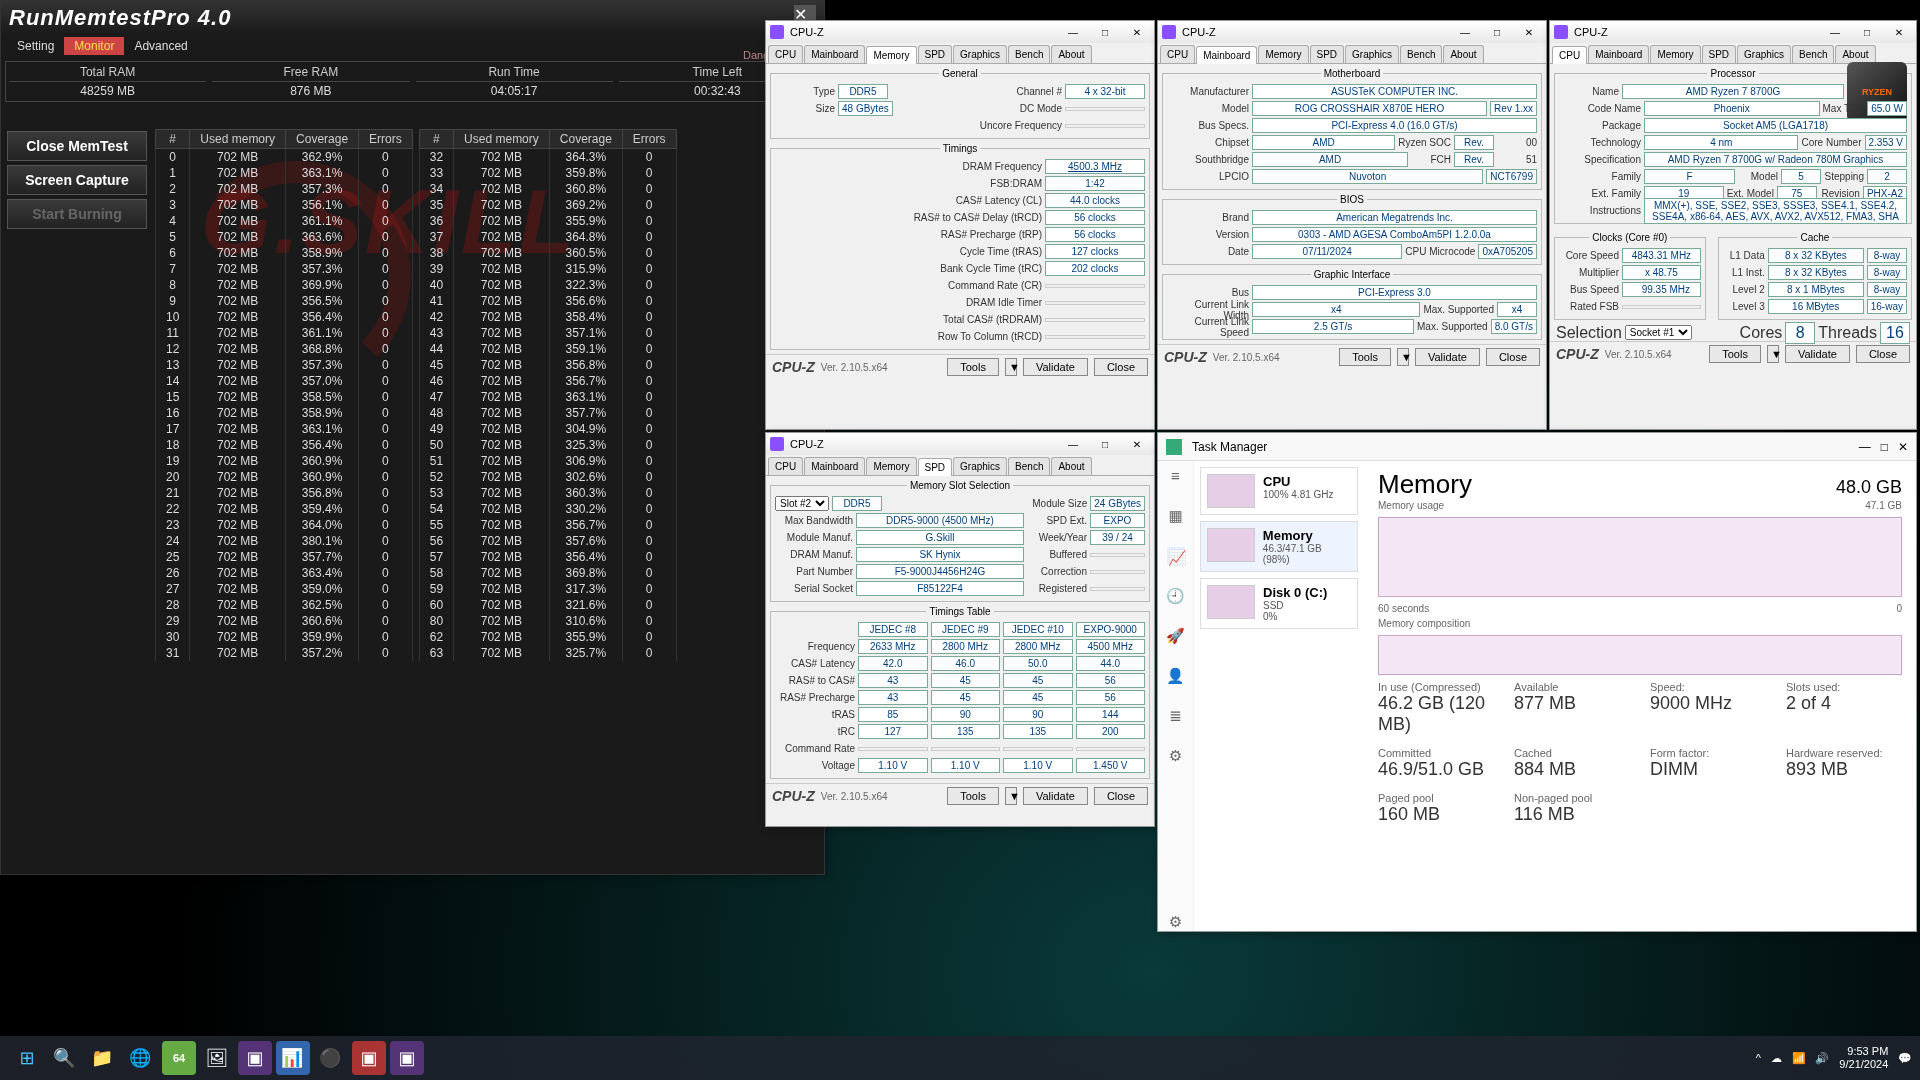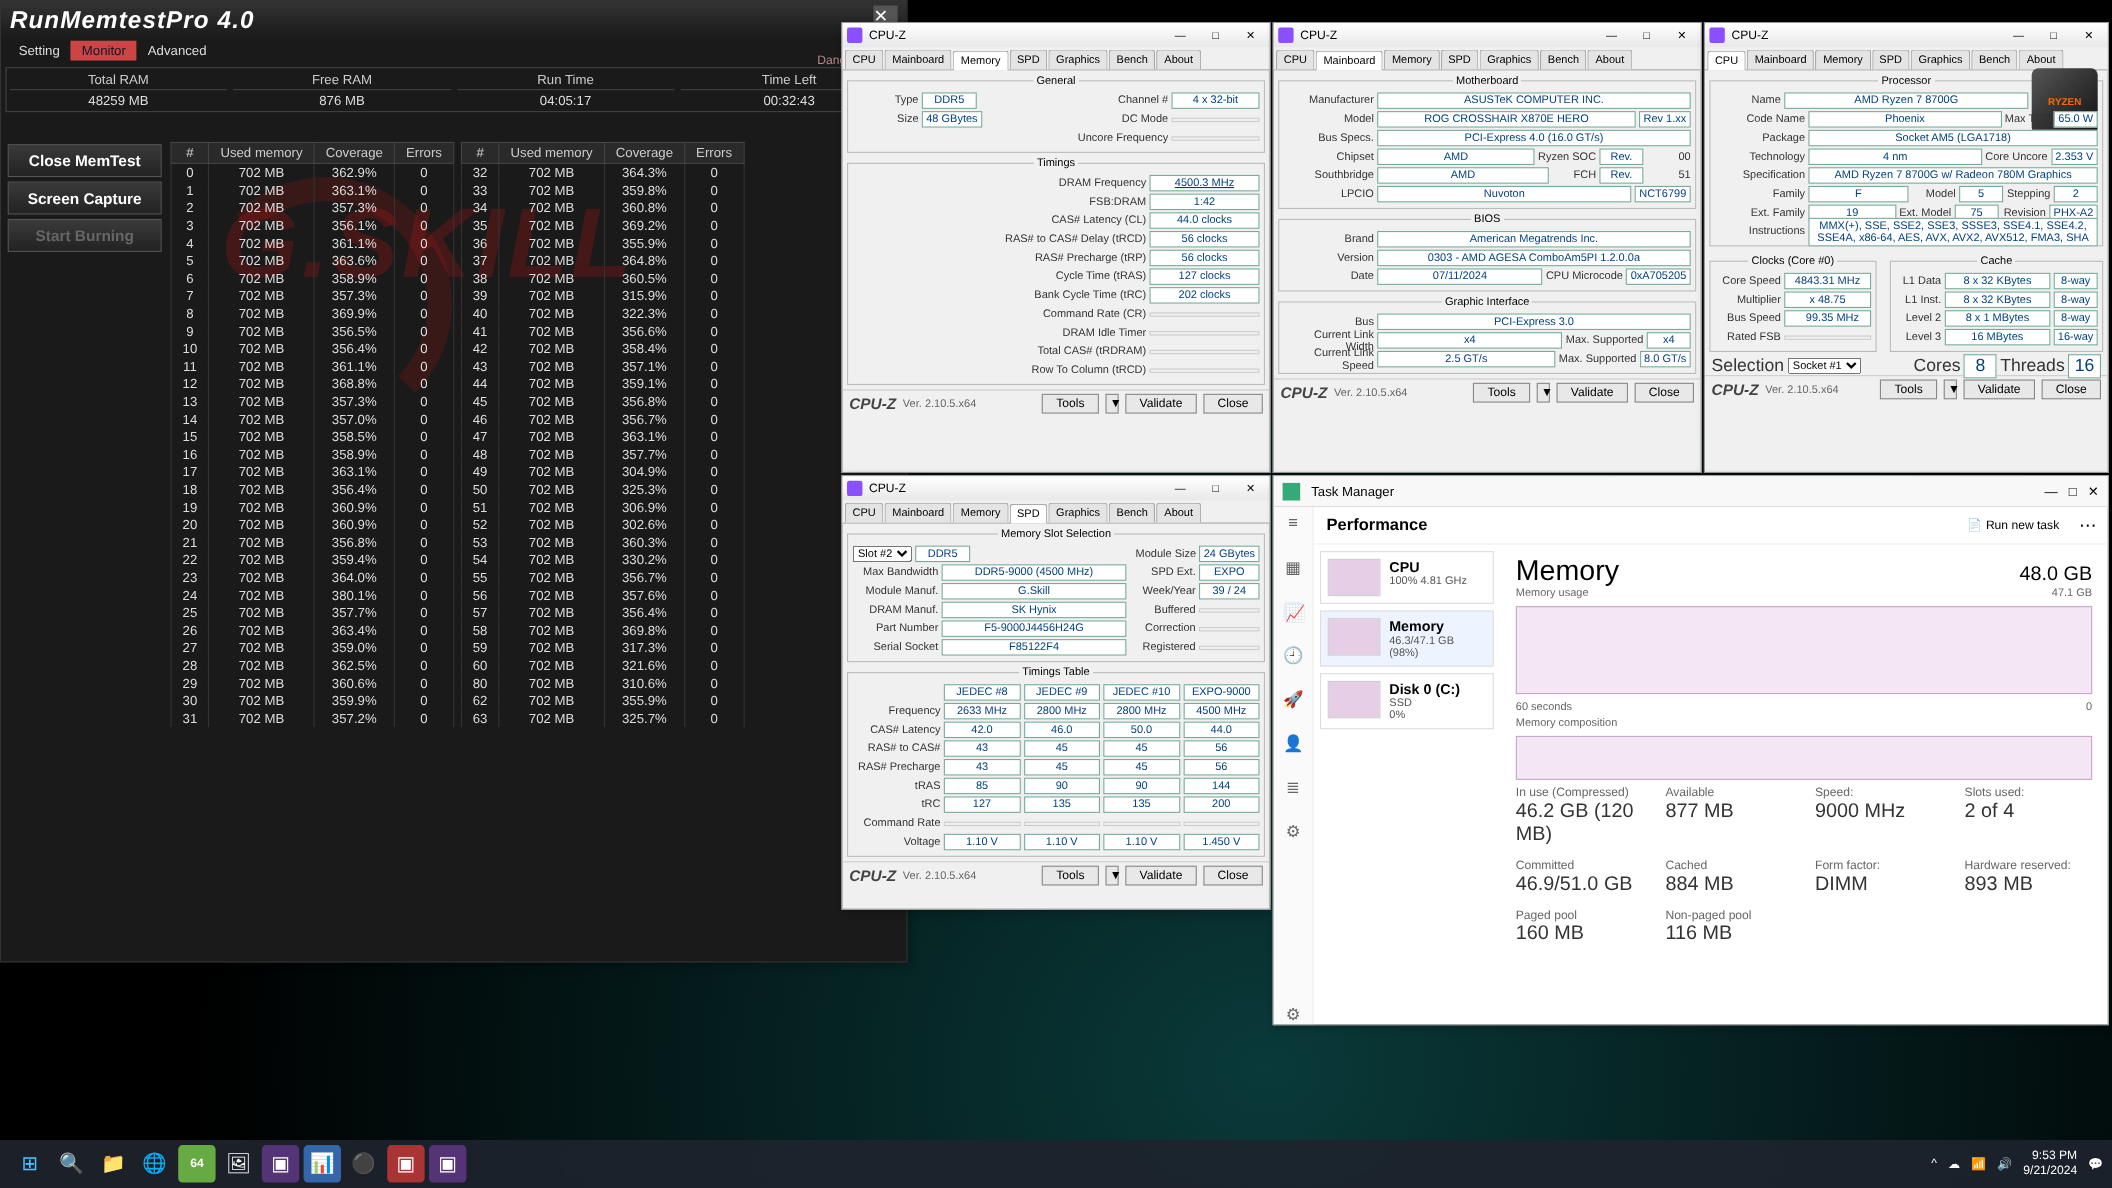--- a/index.html
+++ b/index.html
@@ -21,21 +21,21 @@
 .footer-bar { display: flex; align-items: center; padding: 3px 6px; font-size: 11px; gap: 6px; border-top: 1px solid #ccc; }
 .footer-bar .brand { font-weight: bold; font-style: italic; color: #444; font-size: 14px; }
 .footer-bar .ver { color: #666; font-size: 10px; }
 .btn { background: #e8e8e8; border: 1px solid #888; padding: 2px 12px; font-size: 11px; cursor: pointer; }
 .dd { width: 12px; text-align: center; border-left: 1px solid #888; padding: 2px 3px; background: #e8e8e8; border: 1px solid #888; cursor: pointer; }
 .memtest { left: 0; top: 0; width: 825px; height: 875px; background: #1a1a1a; color: #ddd; border: 1px solid #333; }
 .memtest .mt-title { background: linear-gradient(#333,#1a1a1a); padding: 4px 8px; display: flex; }
 .memtest .mt-title h1 { color: #fff; font-size: 22px; font-weight: bold; font-style: italic; letter-spacing: 1px; }
 .memtest .mt-menu { display: flex; gap: 0; padding: 2px 6px; font-size: 12px; }
 .memtest .mt-menu span { padding: 2px 10px; cursor: pointer; }
-.memtest .mt-menu span.act { background: #c44; color: #0f172a; }
+.memtest .mt-menu span.act { background: #c44; color: #fde047; }
 .memtest .summary { display: flex; border: 1px solid #444; margin: 4px; }
 .memtest .summary > div { flex: 1; text-align: center; padding: 3px; font-size: 12px; }
 .memtest .summary .h { color: #ccc; border-bottom: 1px solid #444; padding-bottom: 2px; margin-bottom: 2px; }
 .memtest .btns { position: absolute; left: 6px; top: 130px; width: 140px; }
 .memtest .bigbtn { background: linear-gradient(#3a3a3a,#222); border: 1px solid #555; color: #fff; text-align: center; padding: 6px; font-size: 14px; font-weight: bold; margin-bottom: 4px; cursor: pointer; }
 .memtest .bigbtn.dis { color: #666; }
 .memtest .tables { display: flex; margin: 4px; gap: 6px; position: absolute; left: 150px; top: 124px; right: 6px; }
 .memtest table { border-collapse: collapse; font-size: 12px; color: #ddd; }
 .memtest th { background: #2a2a2a; padding: 2px 10px; border: 1px solid #444; font-weight: normal; color: #ccc; }
 .memtest td { padding: 1px 10px; text-align: center; border-left: 1px solid #333; border-right: 1px solid #333; }
@@ -896,21 +896,21 @@
             <span class="lbl" style="min-width:40px">Max TDP</span>
             <span class="val" style="min-width:40px">65.0 W</span>
           </div>
           <div class="row">
             <span class="lbl" style="width:82px">Package</span>
             <span class="val" style="flex:1">Socket AM5 (LGA1718)</span>
           </div>
           <div class="row">
             <span class="lbl" style="width:82px">Technology</span>
             <span class="val" style="flex:1">4 nm</span>
-            <span class="lbl" style="min-width:40px">Core Uncore</span>
+            <span class="lbl" style="min-width:40px">Core Number</span>
             <span class="val" style="min-width:40px">2.353 V</span>
           </div>
           <div class="row">
             <span class="lbl" style="width:82px">Specification</span>
             <span class="val" style="flex:1">AMD Ryzen 7 8700G w/ Radeon 780M Graphics</span>
           </div>
           <div class="row">
             <span class="lbl" style="width:82px">Family</span>
             <span class="val" style="flex:1">F</span>
             <span class="lbl" style="min-width:40px">Model</span>
@@ -1016,26 +1016,20 @@
       <div class="sico" style="background:#e6eeff;border-radius:3px;padding:2px">📈</div>
       <div class="sico">🕘</div>
       <div class="sico">🚀</div>
       <div class="sico">👤</div>
       <div class="sico">≣</div>
       <div class="sico">⚙</div>
       <div style="flex:1"></div>
       <div class="sico">⚙</div>
     </div>
     <div style="display:flex;flex-direction:column;flex:1">
-      <div style="display:flex;align-items:center;border-bottom:1px solid #eee">
-        <div class="perf-h">Performance</div>
-        <div style="flex:1"></div>
-        <span style="font-size:11px;padding:4px 8px;cursor:pointer">📄 <span>Run new task</span></span>
-        <span style="padding:4px 10px;cursor:pointer">⋯</span>
-      </div>
       <div style="display:flex;flex:1">
         <div class="panel-list" id="tm-cards">
             <div class="pcard ">
               <div class="mini"></div>
               <div>
                 <h4>CPU</h4>
                 <p>100% 4.81 GHz</p>
               </div>
             </div>
             <div class="pcard sel">

